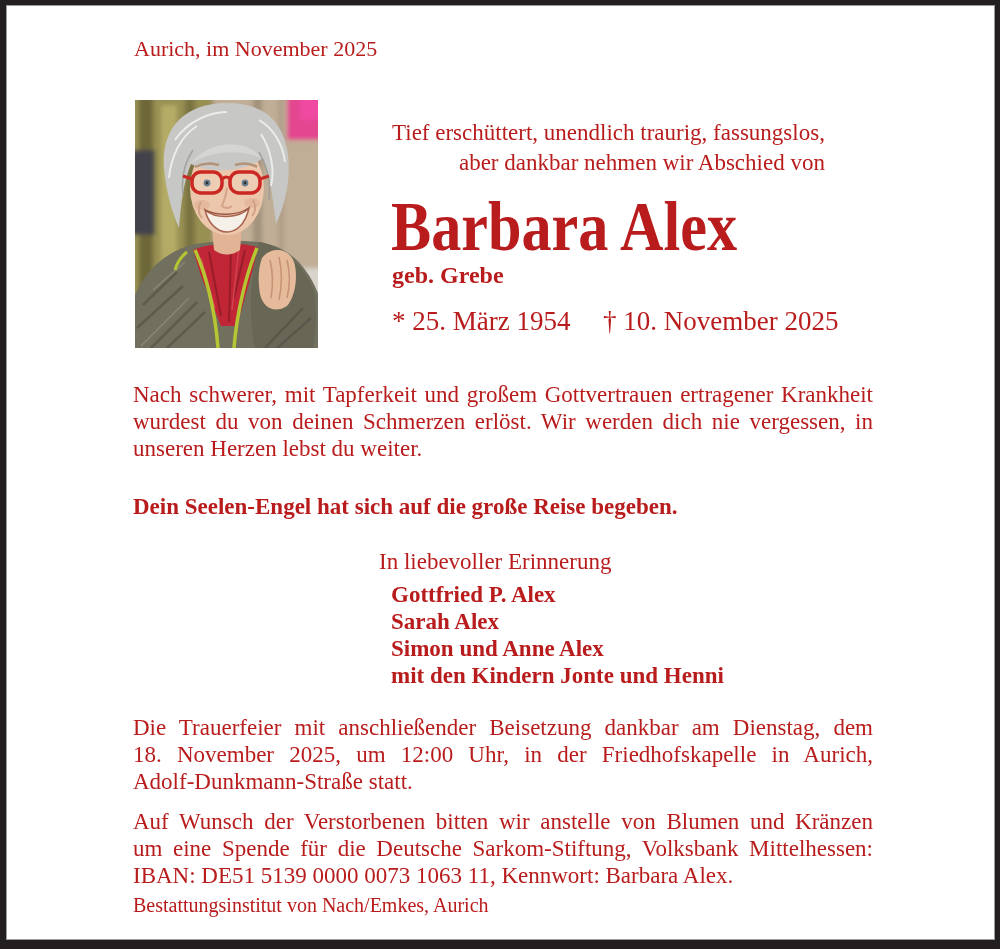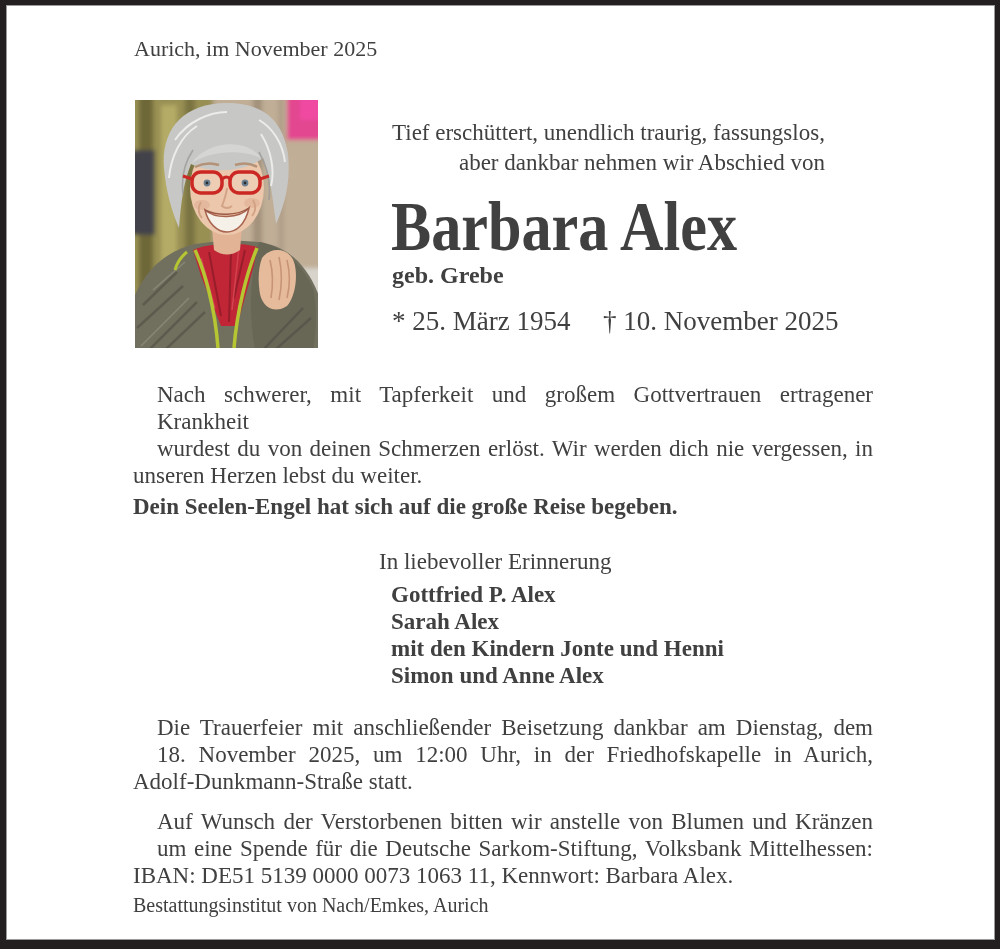--- a/index.html
+++ b/index.html
@@ -1,21 +1,21 @@
 <!DOCTYPE html>
 <html><head>
 <meta charset="utf-8">
 <style>
   html,body{margin:0;padding:0;background:#ffffff;}
   .page{
     position:relative;
     width:1000px;height:949px;
     background:#ffffff;
     font-family:"Liberation Serif","DejaVu Serif",serif;
-    color:#404040;
+    color:#b91c1c;
     overflow:hidden;
   }
   
   .frame{
     position:absolute;inset:0;
     border-style:solid;border-color:#231f20;
     border-width:5px 5px 9px 6px;
     box-shadow:inset 0 0 0 1px #9b9b9b;
     pointer-events:none;
     z-index:5;
@@ -28,21 +28,21 @@
   .name{
     left:391px;top:192px;
     font-size:70px;font-weight:bold;line-height:1;
     transform:scaleX(.86);transform-origin:left top;
     white-space:nowrap;
   }
   .geb{left:392px;top:262px;font-size:24px;font-weight:bold;}
   .dates{left:392px;top:306px;font-size:27px;width:480px;height:28px;}
   .dates .died{position:absolute;left:211px;top:0;text-align:center;}
   .para{left:133px;width:740px;font-size:23px;line-height:27px;}
-  .para .jl{text-align:justify;text-align-last:justify;margin-left:24px;}
+  .para .jl{text-align:justify;text-align-last:justify;}
   .para1{top:381px;}
   .seelen{left:133px;top:494px;font-size:23px;font-weight:bold;text-align:center;}
   .erinnerung{left:379px;top:549px;font-size:23px;}
   .mourners{left:391px;top:581px;font-size:23px;line-height:27px;font-weight:bold;}
   .para2{top:714px;}
   .para3{top:808px;}
   .funeral-home{left:133px;top:894px;font-size:20px;}
 </style>
 </head>
 <body>
@@ -150,22 +150,22 @@
     <div>unseren Herzen lebst du weiter.</div>
   </div>
 
   <div class="abs seelen">Dein Seelen-Engel hat sich auf die große Reise begeben.</div>
 
   <div class="abs erinnerung">In liebevoller Erinnerung</div>
 
   <div class="abs mourners">
     <div>Gottfried P. Alex</div>
     <div>Sarah Alex</div>
+    <div>Simon und Anne Alex</div>
     <div>mit den Kindern Jonte und Henni</div>
-    <div>Simon und Anne Alex</div>
   </div>
 
   <div class="abs para para2">
     <div class="jl">Die Trauerfeier mit anschließender Beisetzung dankbar am Dienstag, dem</div>
     <div class="jl">18. November 2025, um 12:00 Uhr, in der Friedhofskapelle in Aurich,</div>
     <div>Adolf-Dunkmann-Straße statt.</div>
   </div>
 
   <div class="abs para para3">
     <div class="jl">Auf Wunsch der Verstorbenen bitten wir anstelle von Blumen und Kränzen</div>

